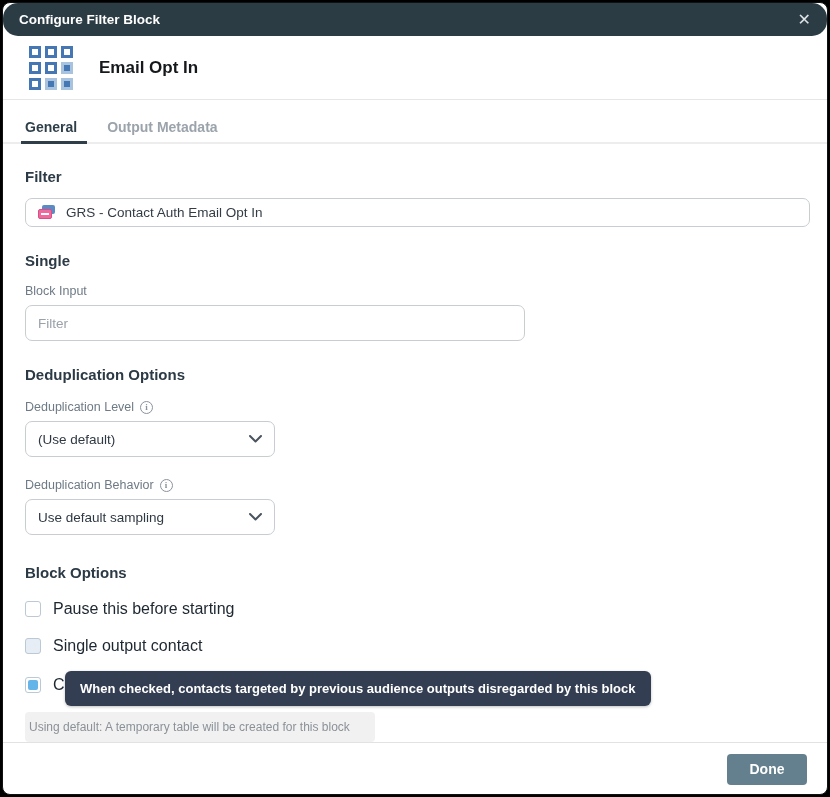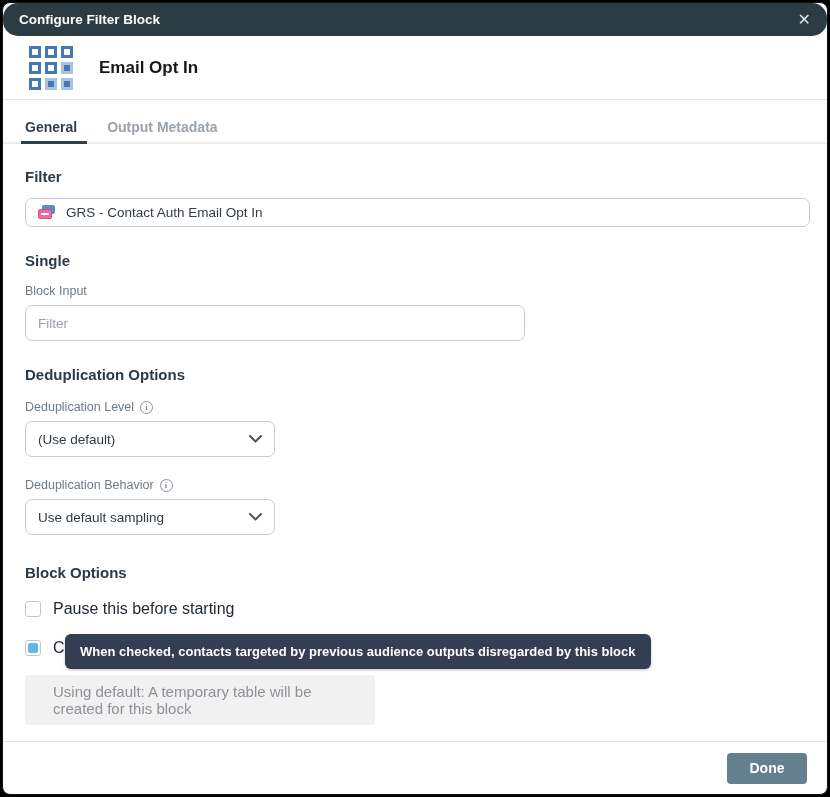--- a/index.html
+++ b/index.html
@@ -96,21 +96,21 @@
 
   .row3-wrap { position: relative; margin-top: 21px; }
   .tooltip {
     position: absolute; left: 40px; top: -5px; z-index: 3;
     background: #333e52; color: #fff; font-size: 13px; font-weight: bold;
     padding: 10px 15px; border-radius: 6px; white-space: nowrap;
     box-shadow: 0 1px 3px rgba(0,0,0,0.25);
   }
   .note-box {
     margin-top: 18px; width: 350px; background: #f1f1f2; border-radius: 4px;
-    padding: 8px 28px; font-size: 15px; color: #8b9197;
+    padding: 8px 4px; font-size: 12px; color: #8b9197;
   }
 
   
   .footer {
     flex: 0 0 53px; border-top: 1px solid #e2e2e2;
     display: flex; align-items: center; justify-content: flex-end; padding: 0 20px;
   }
   .done-btn {
     background: #64808e; color: #fff; font-size: 14px; font-weight: bold;
     border: none; border-radius: 4px; width: 80px; height: 31px; cursor: pointer;
@@ -186,20 +186,24 @@
       </svg>
     </div>
 
     <div class="section-h mt29">Block Options</div>
 
     <div class="chk-row">
       <span class="chk"></span>
       <span class="chk-label">Pause this before starting</span>
     </div>
 
+    <div class="chk-row">
+      <span class="chk hover"></span>
+      <span class="chk-label">Single output contact</span>
+    </div>
 
     <div class="row3-wrap">
       <div class="chk-row" style="margin-top:0">
         <span class="chk checked"></span>
         <span class="chk-label">C</span>
       </div>
       <div class="tooltip">When checked, contacts targeted by previous audience outputs disregarded by this block</div>
     </div>
 
     <div class="note-box">Using default: A temporary table will be created for this block</div>

